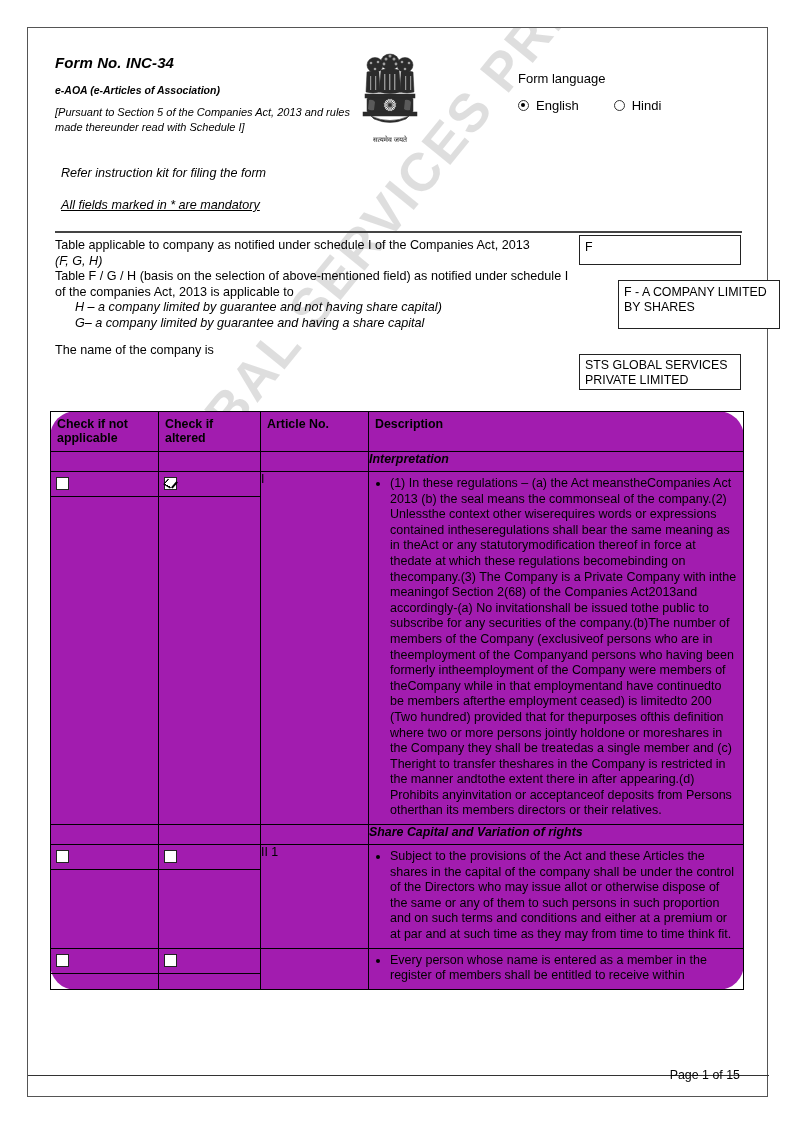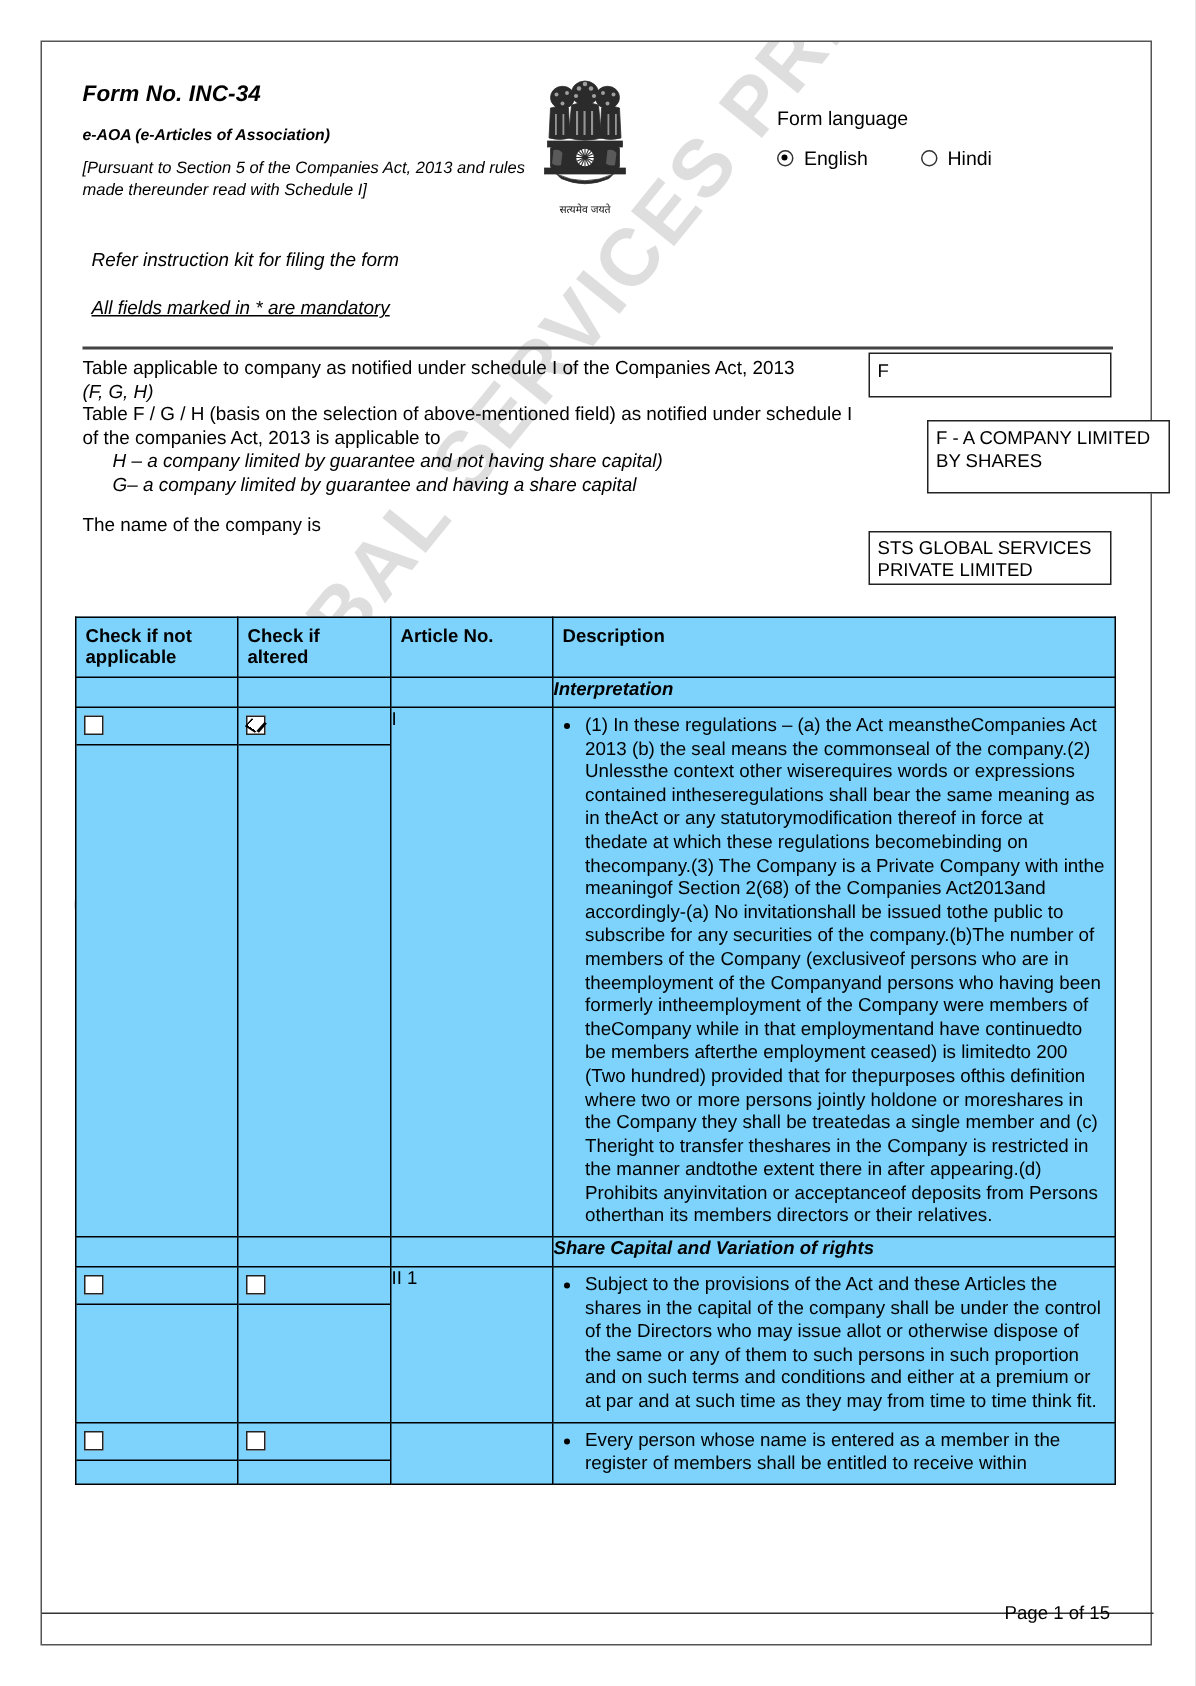--- a/index.html
+++ b/index.html
@@ -188,21 +188,22 @@
   #fbox-name   { left: 551px; top: 326px; width: 162px; height: 36px; padding-top: 3px; }
 
   
   #tbl {
     position: absolute;
     left: 22px;
     top: 383px;
     width: 694px;
     border-collapse: collapse;
     table-layout: fixed;
-    background: #7dd3fc;
+    background: #a21caf;
+    border-radius: 26px;
   }
   #tbl td, #tbl th {
     border: 1px solid #000;
     vertical-align: top;
     padding: 0;
     background: transparent;
   }
   #tbl th {
     font-size: 12.4px;
     font-weight: 700;

